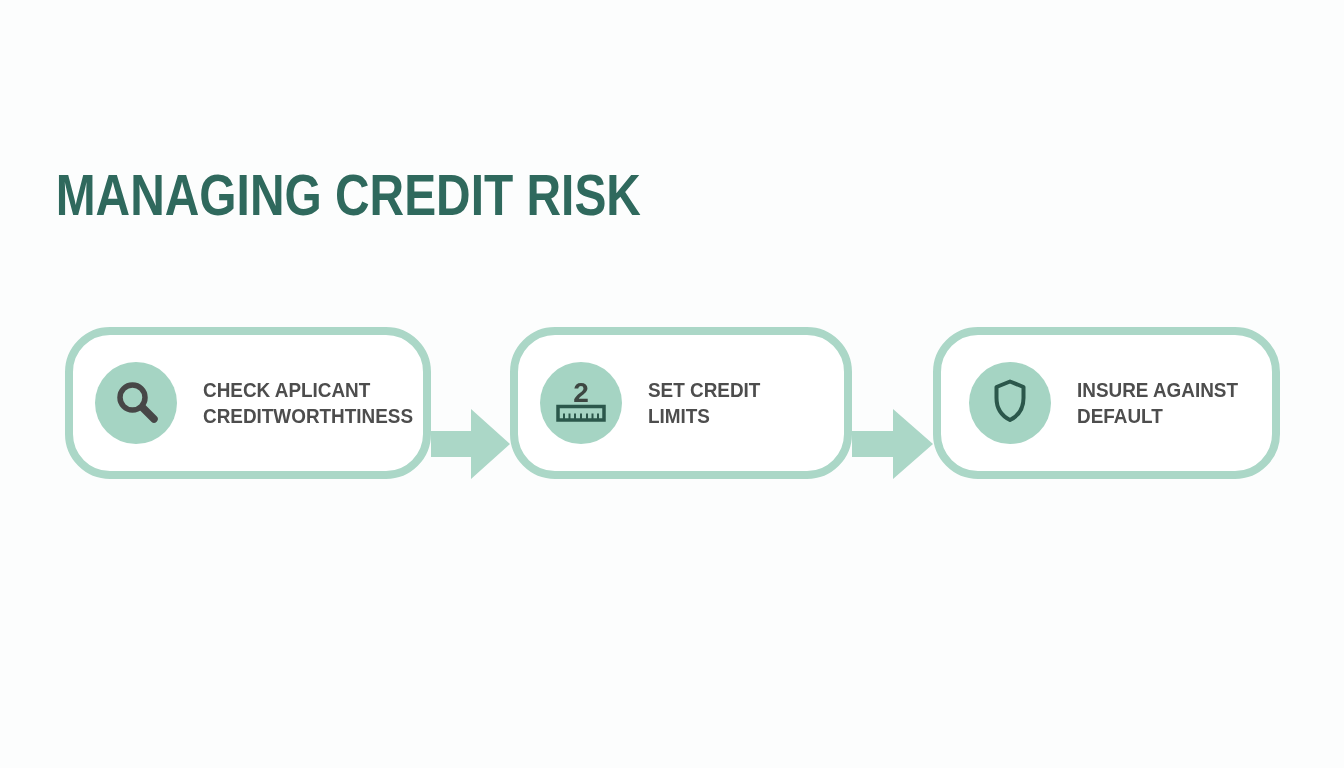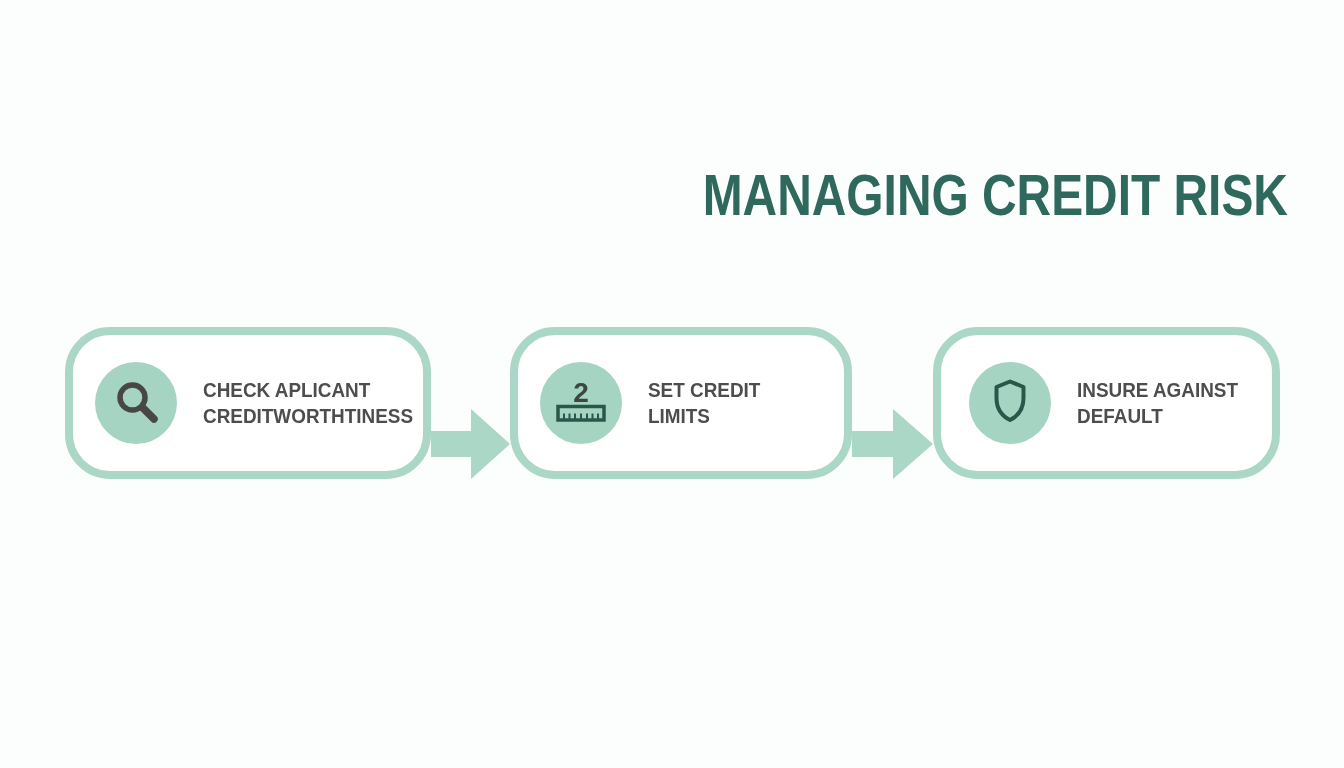--- a/index.html
+++ b/index.html
@@ -14,21 +14,21 @@
     position: relative;
     overflow: hidden;
   }
 
   
   .title-wrap {
     position: absolute;
     top: 162px;
     left: 0;
     width: 100%;
-    text-align: right;
+    text-align: left;
   }
   .title-text {
     display: inline-block;
     font-size: 57px;
     font-weight: bold;
     letter-spacing: 0px;
     color: #2f695d;
     transform: scaleX(0.84);
     transform-origin: center;
     white-space: nowrap;

